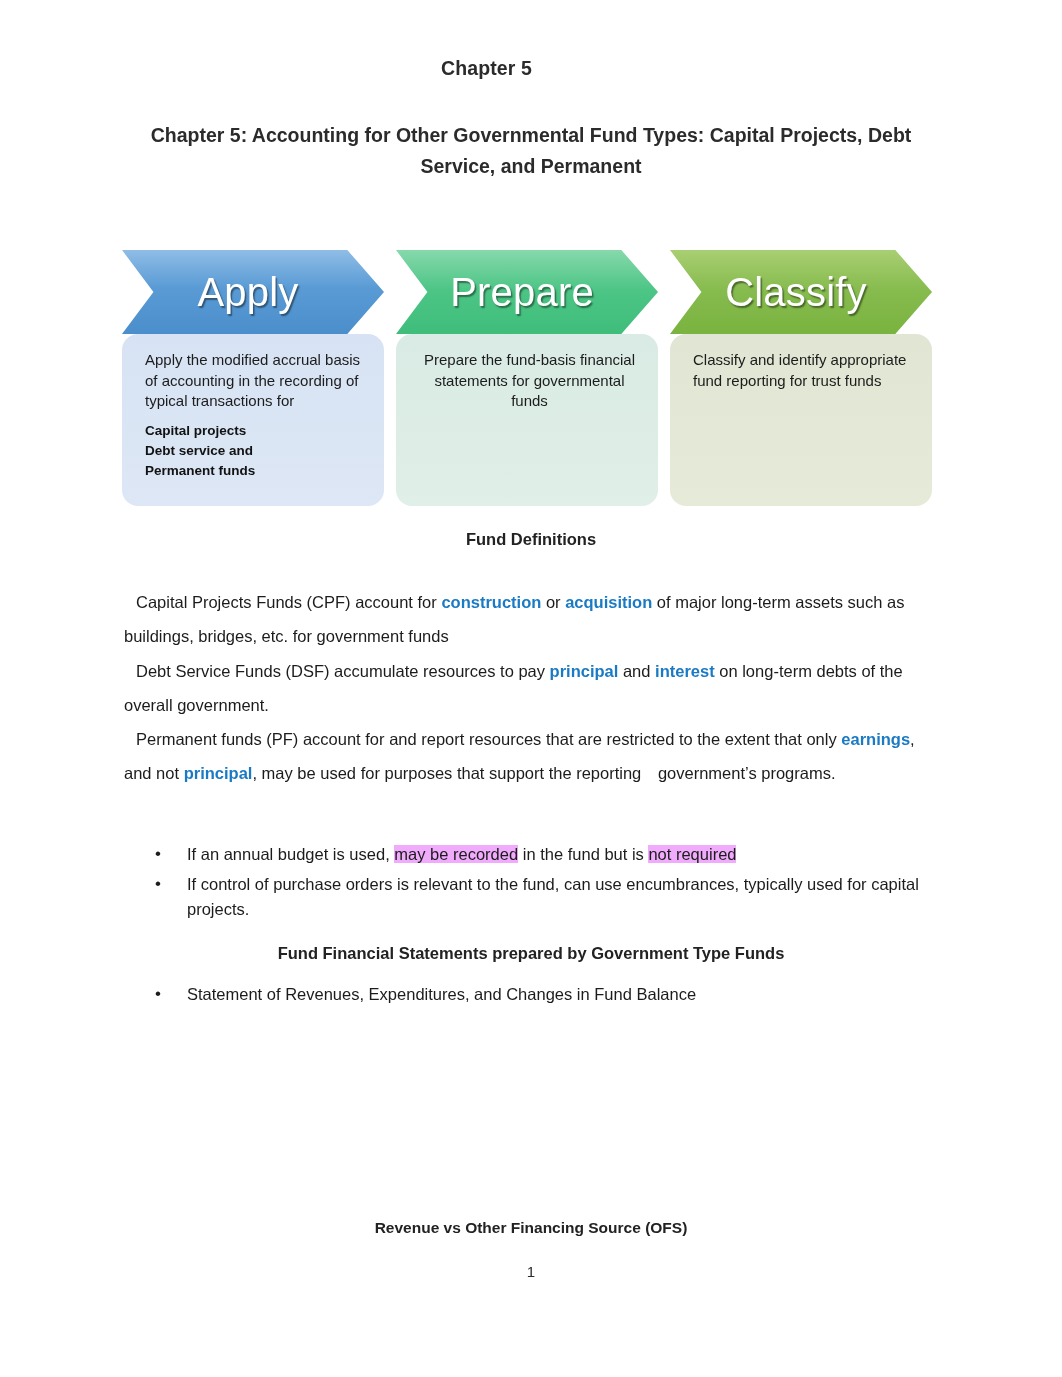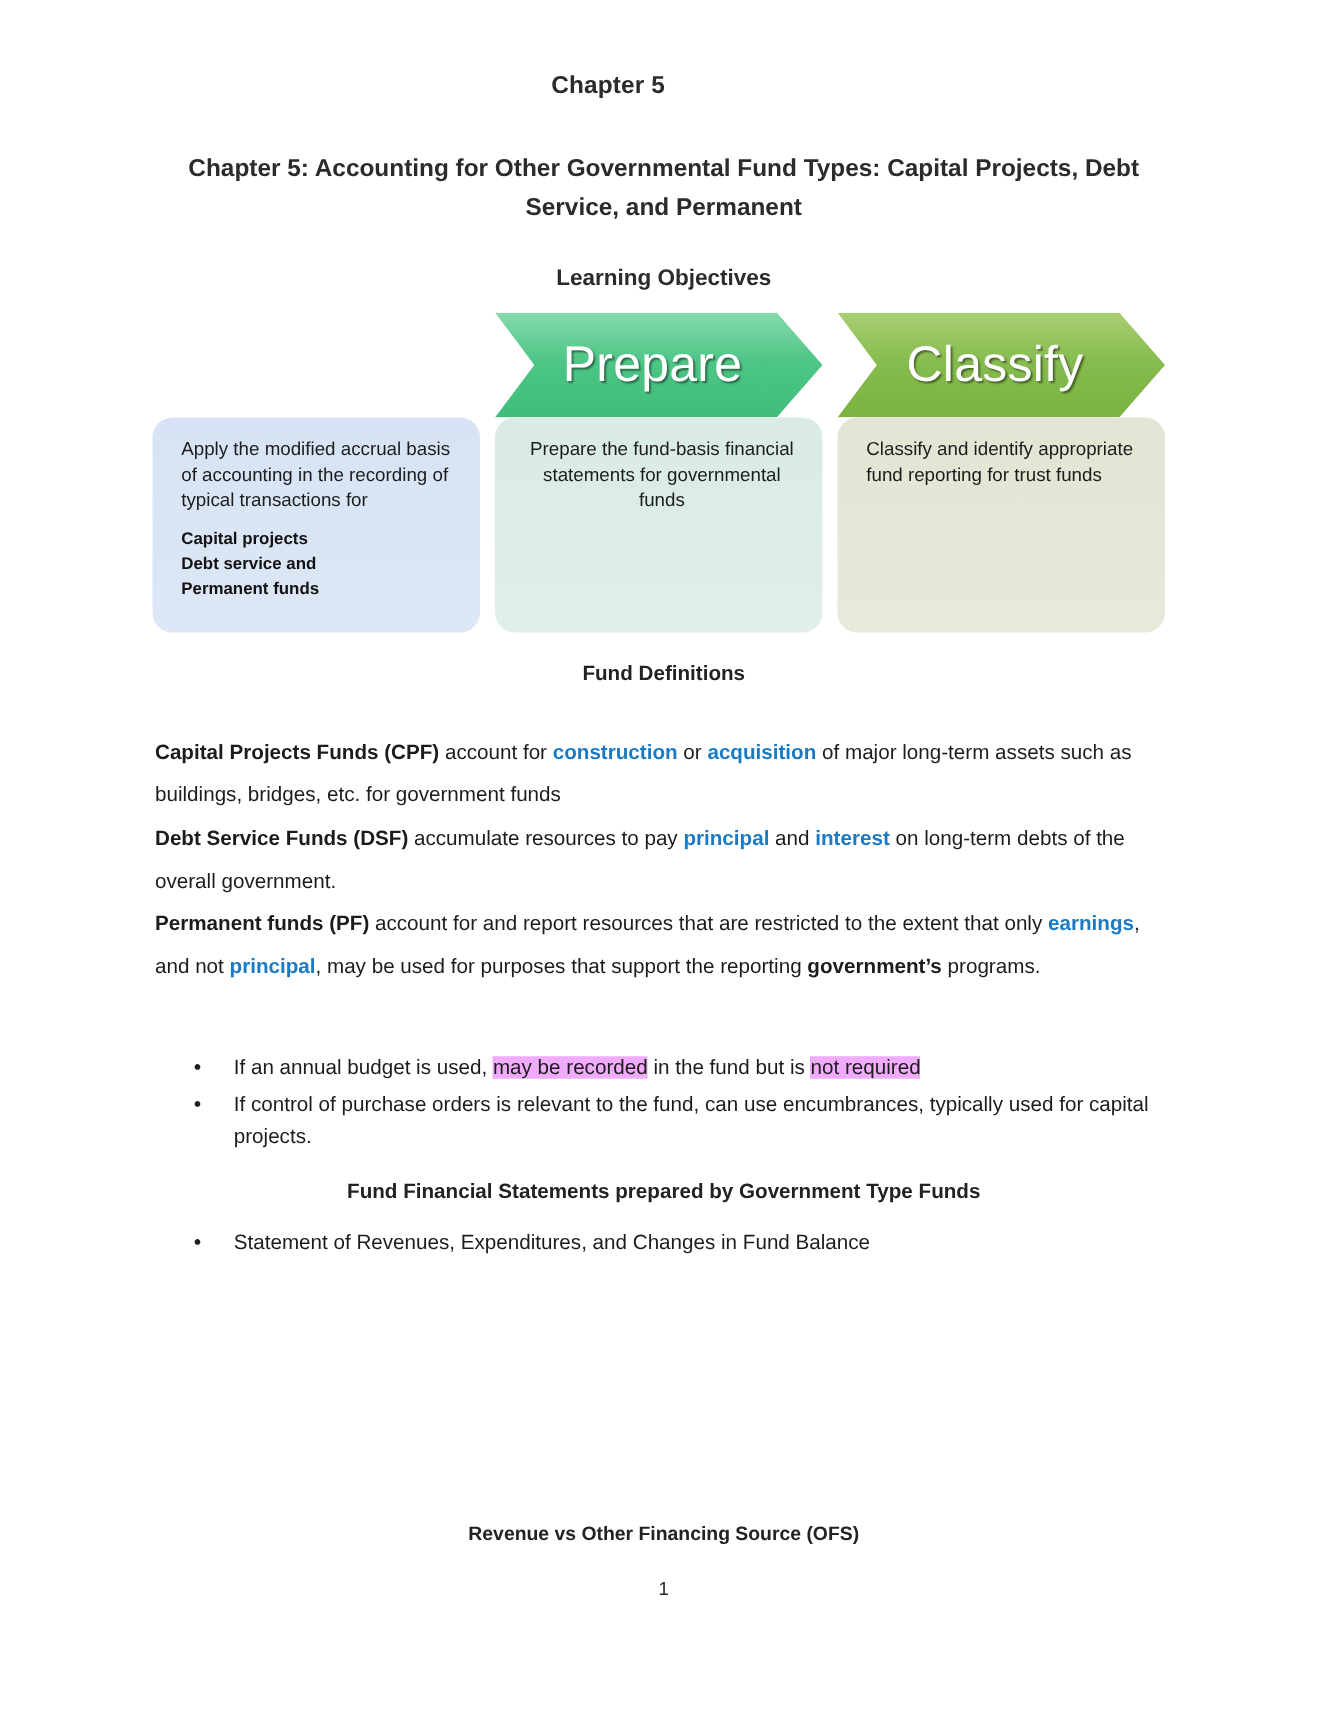--- a/index.html
+++ b/index.html
@@ -151,21 +151,21 @@
     left: 124px;
     width: 810px;
     font-size: 16.5px;
     line-height: 34px;
     color: #1c1c1c;
   }
   #p-cpf { top: 568px; }
   #p-dsf { top: 637px; }
   #p-pf  { top: 705px; }
 
-  .b  { font-weight: bold; }
+  .b  { font-weight: normal; margin-left: 12px; }
   .accent { font-weight: bold; color: #1b7ac4; }
   .hl { background: #f0abfc; text-align: center; }
 
   .bullets {
     position: absolute;
     left: 124px;
     width: 810px;
     font-size: 16.5px;
     line-height: 25px;
     color: #1c1c1c;
@@ -202,25 +202,27 @@
 </style>
 </head>
 <body>
 
 <div class="page">
 
   <div class="doc-header">Chapter 5</div>
 
   <div class="doc-title">Chapter 5: Accounting for Other Governmental Fund Types: Capital Projects, Debt Service, and Permanent</div>
 
-  <div class="lo-heading">Learning Objectives</div>
 
   <div class="graphic">
 
     <div class="col c1">
+      <div class="chev blue">
+        <span class="chev-label">Apply</span>
+      </div>
       <div class="panel p1">
         <div class="panel-text">Apply the modified accrual basis of accounting in the recording of typical transactions for</div>
         <div class="panel-sub">
           <div>Capital projects</div>
           <div>Debt service and</div>
           <div>Permanent funds</div>
         </div>
       </div>
     </div>
 

